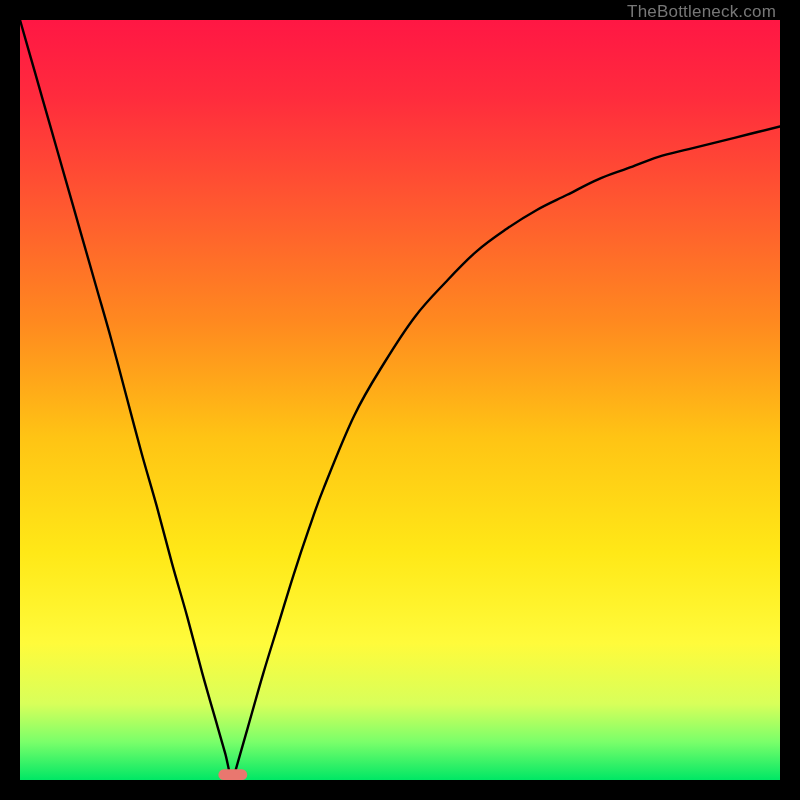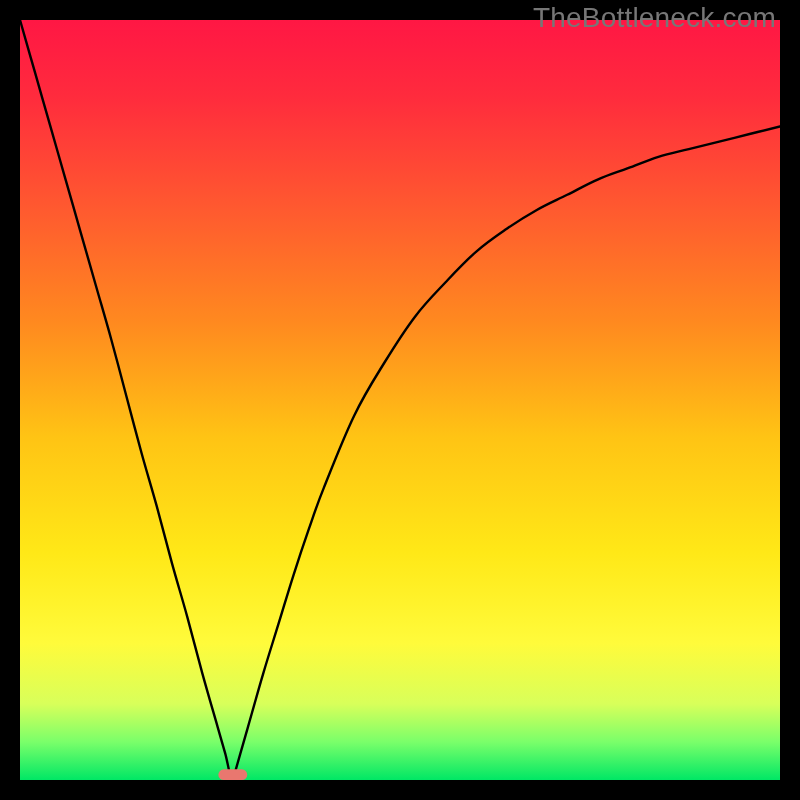--- a/index.html
+++ b/index.html
@@ -25,21 +25,21 @@
     top: 20px;
     width: 760px;
     height: 760px;
     overflow: hidden;
   }
   .attribution {
     position: absolute;
     top: 2px;
     right: 24px;
     color: #777;
-    font-size: 28px;
+    font-size: 17px;
     font-weight: 500;
     letter-spacing: 0.2px;
   }
   svg { display: block; }
 </style>
 </head>
 <body>
 
 <div class="frame"></div>
 

